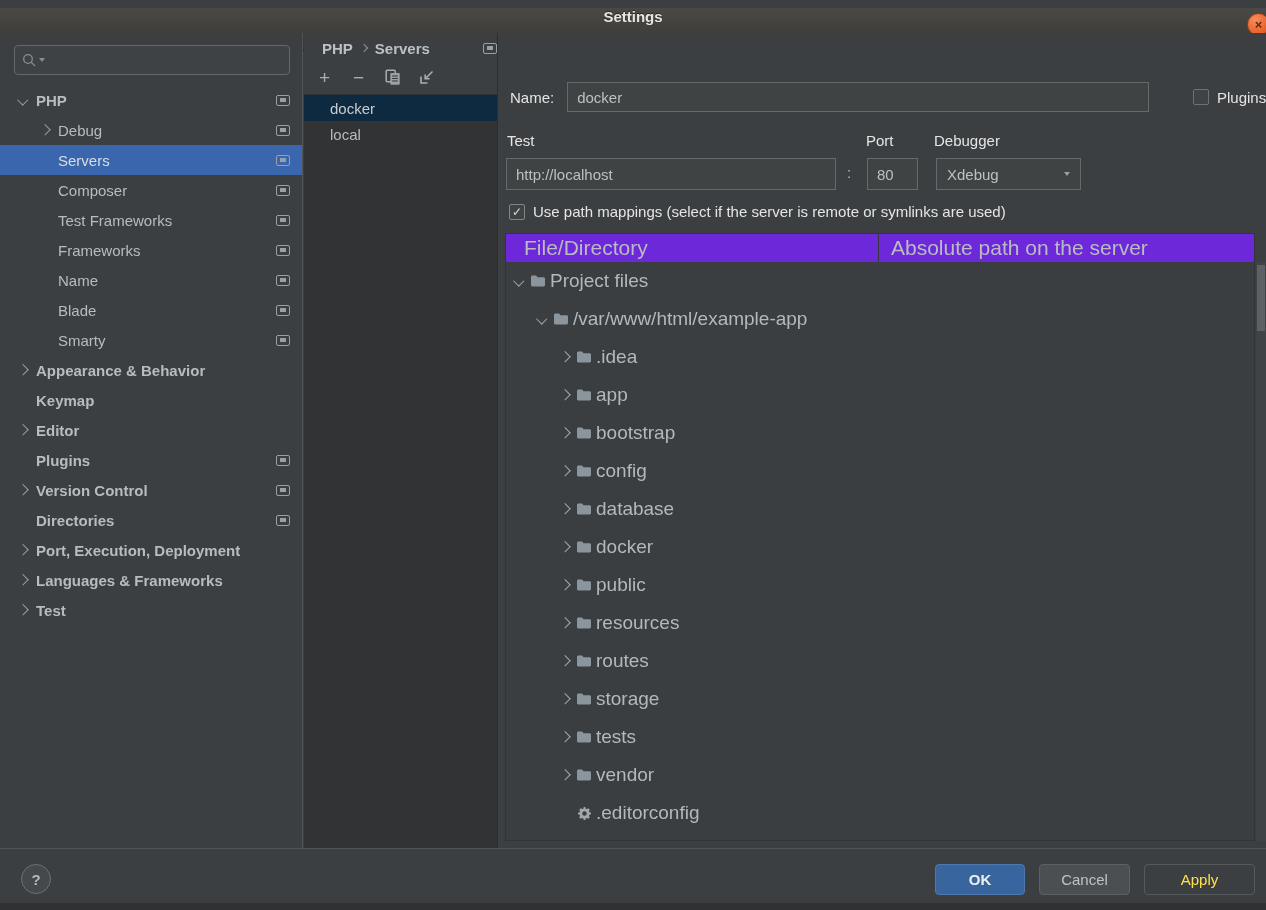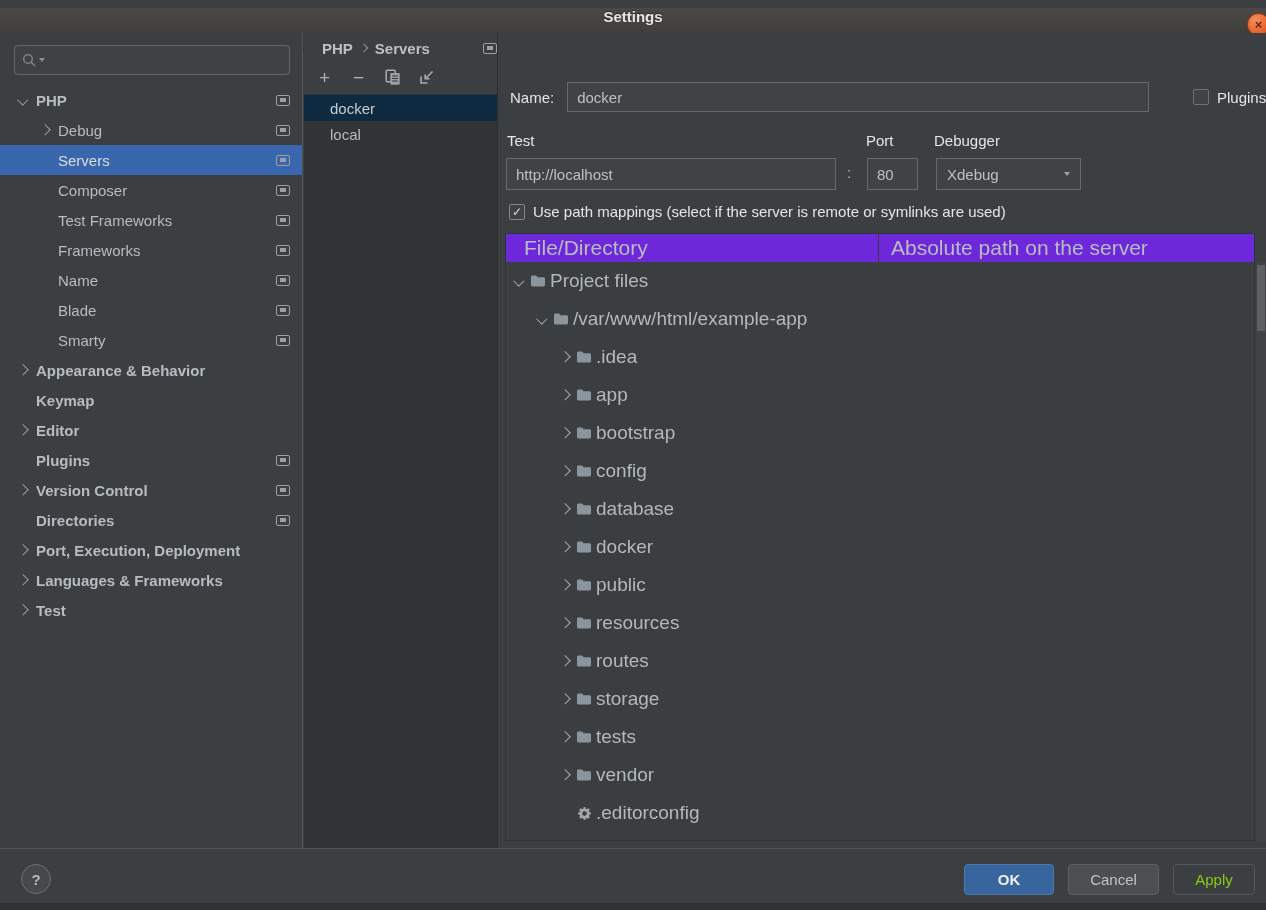--- a/index.html
+++ b/index.html
@@ -84,21 +84,21 @@
   .scroll-thumb{position:absolute;left:1px;right:1px;top:3px;height:66px;background:#5d6164}
   
   .footer{position:absolute;left:0;right:0;bottom:7px;height:55px;background:#3c3f41;border-top:1px solid #515457;box-sizing:border-box}
   .help-btn{position:absolute;left:21px;top:15px;width:30px;height:30px;border-radius:50%;border:1px solid #6c7174;
     background:#45494b;color:#b5b9bc;display:flex;align-items:center;justify-content:center;font-size:15px;font-weight:bold;box-sizing:border-box}
   .btn-row{position:absolute;right:11px;top:15px;display:flex;gap:14px}
   .btn{height:31px;border-radius:4px;display:flex;align-items:center;justify-content:center;
     font-size:15px;box-sizing:border-box;padding:0 10px;cursor:default}
   .btn-ok{width:90px;background:#38659e;border:1px solid #4e79ac;color:#edeff1;font-weight:bold}
   .btn-cancel{width:91px;background:#4b4f52;border:1px solid #5d6164;color:#bfc3c6}
-  .btn-apply{width:82px;background:transparent;border:1px solid #56595c;color:#84cc16}
+  .btn-apply{width:111px;background:transparent;border:1px solid #56595c;color:#fde047}
   .bottom-strip{position:absolute;left:0;right:0;bottom:0;height:7px;background:#2f3133}
 </style>
 </head>
 <body>
 
 <div class="titlebar">
   <span class="title-text">Settings</span>
   <div class="close-btn">
     <span>×</span>
   </div>

